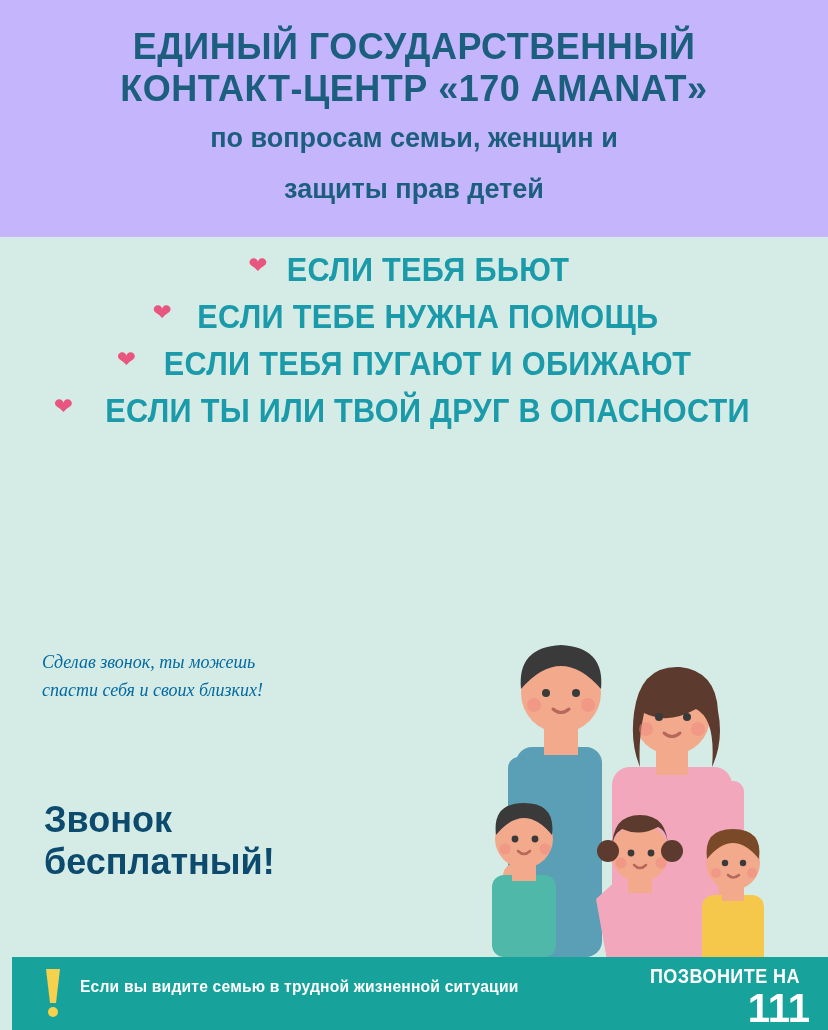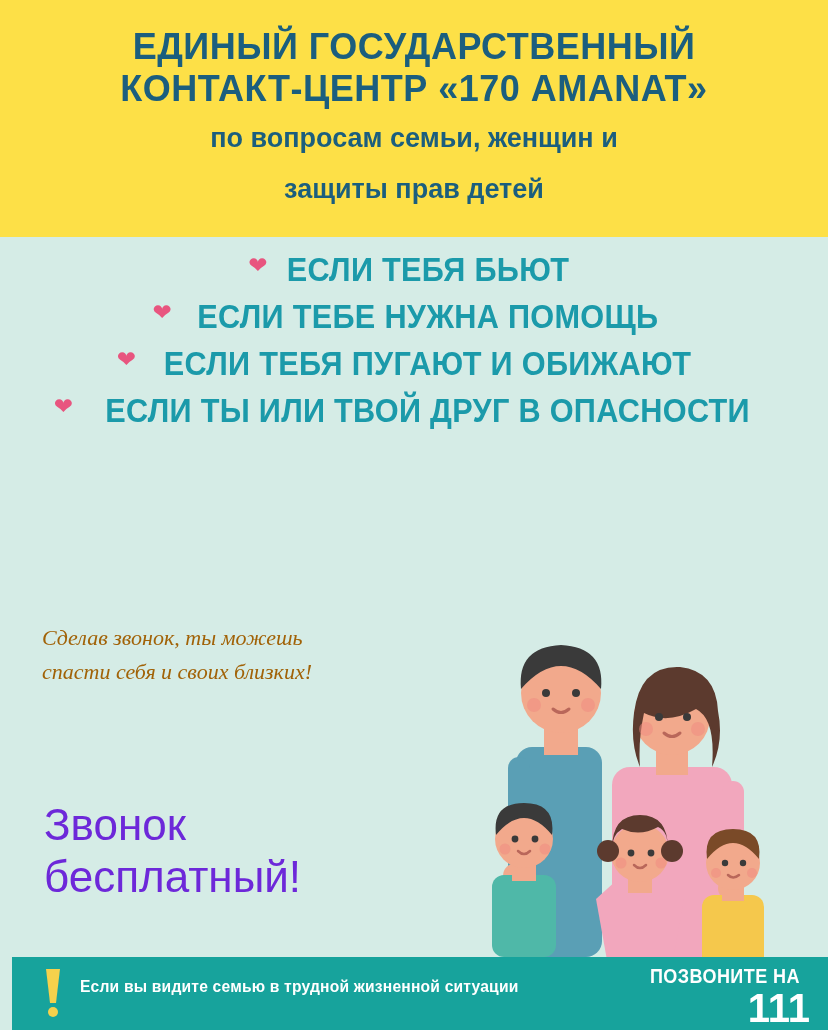--- a/index.html
+++ b/index.html
@@ -20,21 +20,21 @@
     background: #d5ece6;
     overflow: hidden;
   }
 
   
   .header {
     position: absolute;
     left: 0; top: 0;
     width: 828px;
     height: 237px;
-    background: #fde047;
+    background: #c4b5fd;
     box-sizing: border-box;
     padding: 16px 40px 0 40px;
     text-align: center;
   }
   .header-line1 {
     font-size: 36px;
     font-weight: bold;
     color: #1b5e7e;
     letter-spacing: 0.5px;
     line-height: 1.18;
@@ -108,36 +108,36 @@
     line-height: 1;
     transform: scaleX(0.93);
     transform-origin: center;
     white-space: nowrap;
   }
   .bullet-row.b4 .bullet-text { font-size: 33px; }
 
   .note {
     position: absolute;
     left: 42px;
-    top: 384px;
+    top: 412px;
     width: 480px;
     font-family: "Liberation Serif", serif;
     font-style: italic;
-    font-size: 22px;
-    color: #a16207;
+    font-size: 18px;
+    color: #0369a1;
     line-height: 1.55;
   }
 
   .free {
     position: absolute;
     left: 44px;
     top: 562px;
-    font-size: 44px;
-    font-weight: normal;
-    color: #6d28d9;
+    font-size: 36px;
+    font-weight: bold;
+    color: #0c4a6e;
     line-height: 1.18;
   }
 
   
   .family {
     position: absolute;
     right: 10px;
     bottom: 0;
     width: 340px;
     height: 340px;

